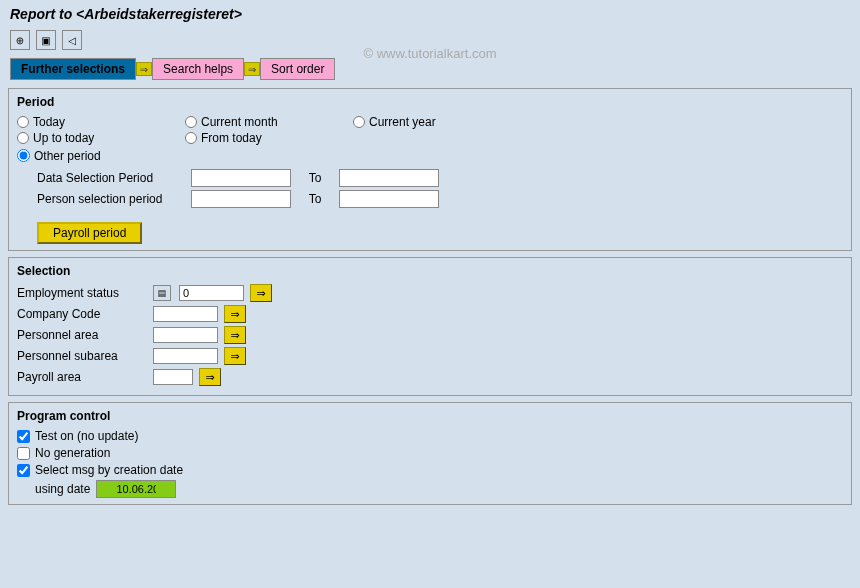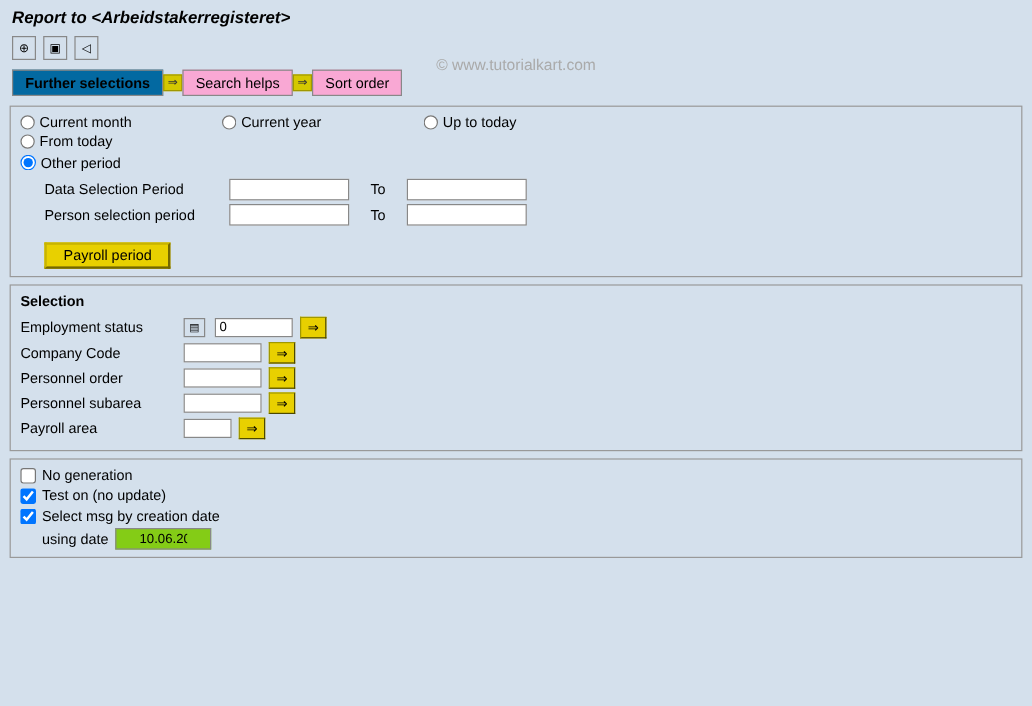--- a/index.html
+++ b/index.html
@@ -208,23 +208,28 @@
   </button>
   <span class="tab-arrow">⇒</span>
   <button class="tab-btn">
     <span>Sort order</span>
   </button>
 </div>
 
 <div class="main-content">
 
   <div class="section-box">
+    <div class="section-label">Period</div>
     
     <div class="period-options">
 
+      <div class="radio-row">
+        <input type="radio" name="period" id="r-today" style="">
+        <label for="r-today">Today</label>
+      </div>
       <div class="radio-row">
         <input type="radio" name="period" id="r-cm" style="">
         <label for="r-cm">Current month</label>
       </div>
       <div class="radio-row">
         <input type="radio" name="period" id="r-cy" style="">
         <label for="r-cy">Current year</label>
       </div>
 
       <div class="radio-row">
@@ -272,51 +277,52 @@
       <div class="arrow-btn">⇒</div>
     </div>
 
     <div class="sel-row">
       <span class="sel-label">Company Code</span>
       <input type="text" class="sel-input" value="" style="">
       <div class="arrow-btn">⇒</div>
     </div>
 
     <div class="sel-row">
-      <span class="sel-label">Personnel order</span>
+      <span class="sel-label">Personnel area</span>
       <input type="text" class="sel-input" value="" style="">
       <div class="arrow-btn">⇒</div>
     </div>
 
     <div class="sel-row">
       <span class="sel-label">Personnel subarea</span>
       <input type="text" class="sel-input" value="" style="">
       <div class="arrow-btn">⇒</div>
     </div>
 
     <div class="sel-row">
       <span class="sel-label">Payroll area</span>
       <input type="text" class="sel-input" value="" style="width: 40px;">
       <div class="arrow-btn">⇒</div>
     </div>
   </div>
 
   <div class="section-box">
+    <div class="section-label">Program control</div>
+
+    <div class="check-row">
+      <input type="checkbox" id="cb-test" checked="" style="">
+      <label for="cb-test">Test on (no update)</label>
+    </div>
 
     <div class="check-row">
       <input type="checkbox" id="cb-nogen" style="">
       <label for="cb-nogen">No generation</label>
     </div>
 
     <div class="check-row">
-      <input type="checkbox" id="cb-test" checked="" style="">
-      <label for="cb-test">Test on (no update)</label>
-    </div>
-
-    <div class="check-row">
       <input type="checkbox" id="cb-selectmsg" checked="" style="">
       <label for="cb-selectmsg">Select msg by creation date</label>
     </div>
 
     <div class="using-date-row">
       <span>using date</span>
       <input type="text" class="date-input" value="10.06.2018" style="">
     </div>
   </div>
 

